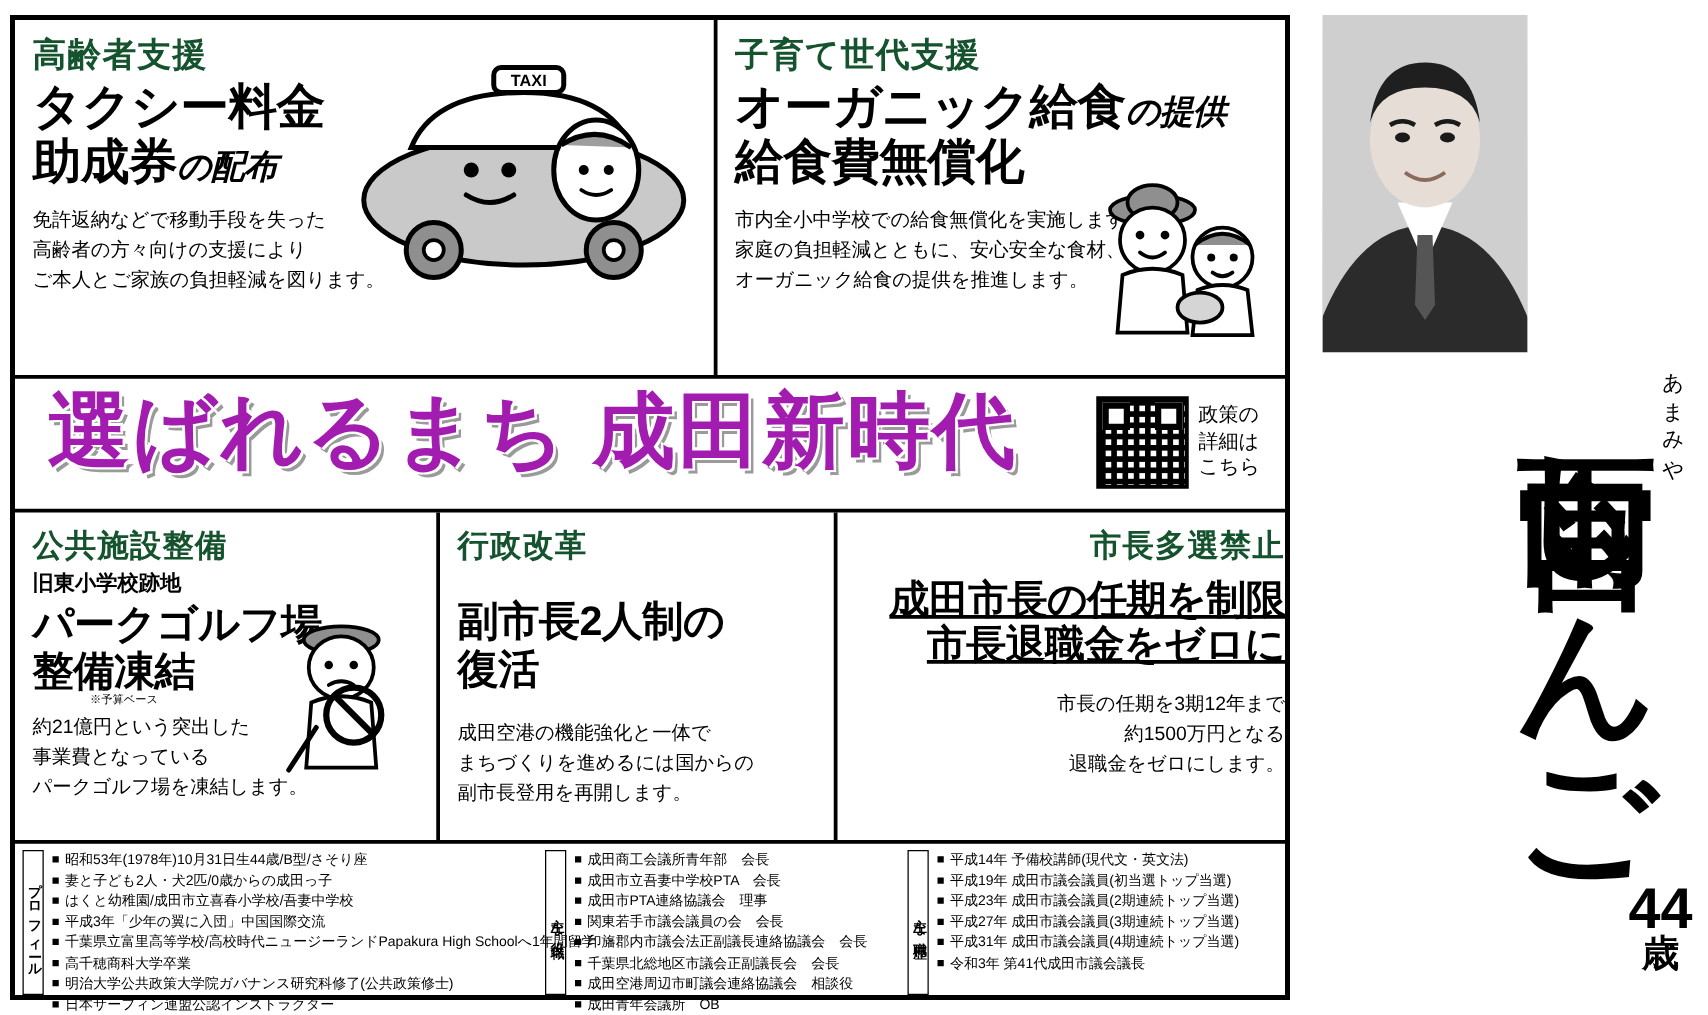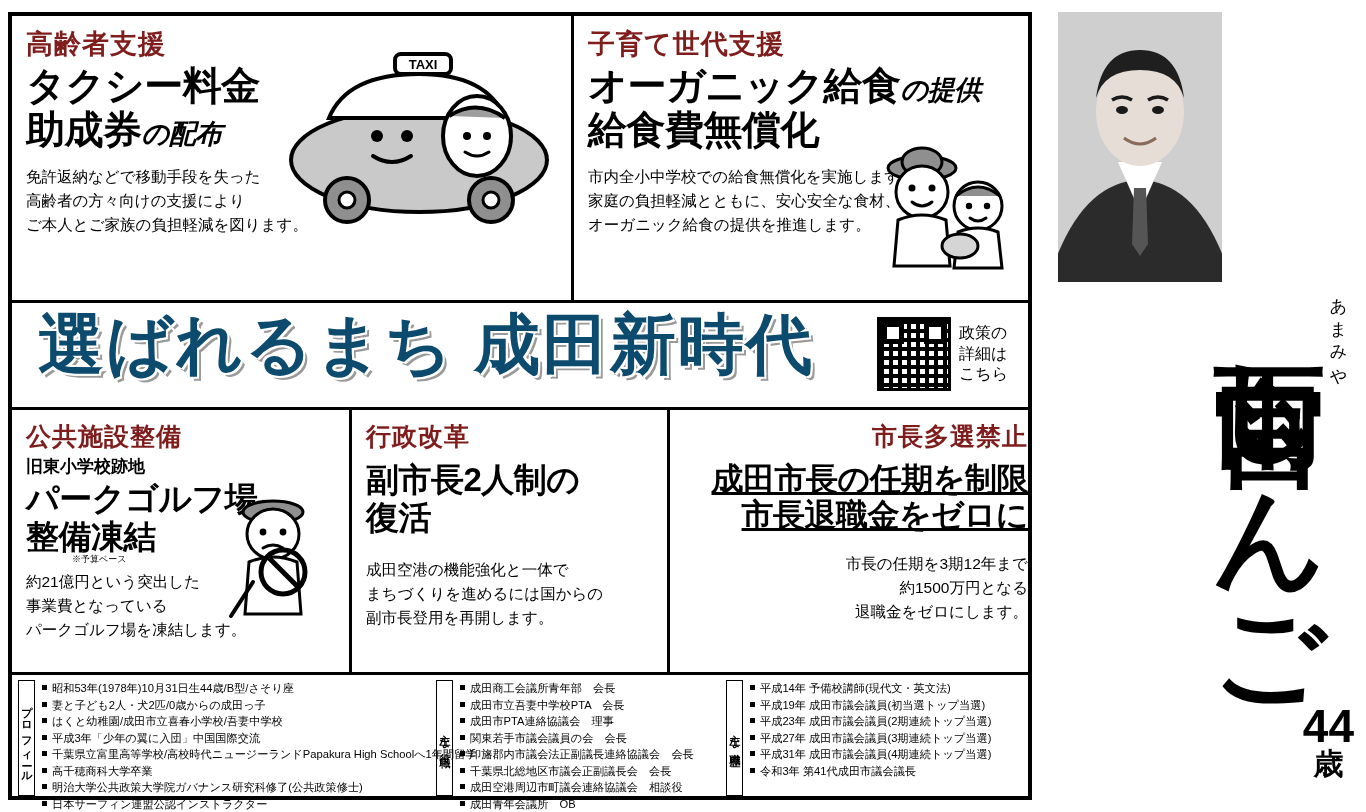--- a/index.html
+++ b/index.html
@@ -41,21 +41,21 @@
     box-sizing: border-box;
     overflow: hidden;
   }
   .policy-box.left  { width: 562px; border-right: 3px solid #000; }
   .policy-box.right { width: 454px; }
 
   .cat-label {
     font-size: 27px;
     font-weight: 700;
     letter-spacing: 1px;
-    color: #7f1d1d;
+    color: #14532d;
     margin: 10px 0 2px 14px;
   }
   .headline {
     font-size: 39px;
     font-weight: 900;
     line-height: 1.12;
     letter-spacing: -0.5px;
     margin: 2px 0 0 14px;
     color: #000;
   }
@@ -82,21 +82,21 @@
     overflow: hidden;
   }
   .slogan-text {
     position: absolute;
     left: 26px;
     top: 8px;
     font-size: 66px;
     font-weight: 900;
     letter-spacing: 2px;
     line-height: 1;
-    color: #0c4a6e;
+    color: #a21caf;
     white-space: nowrap;
     text-shadow:
        2px 2px 0 #fff, -2px 2px 0 #fff, 2px -2px 0 #fff, -2px -2px 0 #fff,
        4px 4px 0 #9a9a9a;
   }
   .qr-wrap {
     position: absolute;
     right: 20px;
     top: 14px;
     display: flex;
@@ -365,21 +365,21 @@
           <path d="M46 54 Q56 48 66 54" stroke="#000" stroke-width="3" fill="none" stroke-linecap="round"></path>
           <path d="M32 68 Q56 58 80 68 L84 120 L28 120 Z" fill="#fff" stroke="#000" stroke-width="3"></path>
           <path d="M36 88 L14 122" stroke="#000" stroke-width="4" fill="none" stroke-linecap="round"></path>
           <circle cx="66" cy="78" r="22" fill="none" stroke="#000" stroke-width="5"></circle>
           <line x1="50" y1="62" x2="82" y2="94" stroke="#000" stroke-width="5"></line>
         </svg>
       </div>
 
       <div class="mid-box c2">
         <div class="cat-label" style="font-size:25px;">行政改革</div>
-        <div class="mid-head" style="margin-top:8px;">
+        <div class="mid-head" style="margin-top:25px;">
           <span>副市長2人制の</span><br>
           <span>復活</span>
         </div>
         <div class="body-text" style="margin-top:22px;">成田空港の機能強化と一体で
 まちづくりを進めるには国からの
 副市長登用を再開します。</div>
       </div>
 
       <div class="mid-box c3">
         <div class="cat-label" style="font-size:25px;">市長多選禁止</div>

